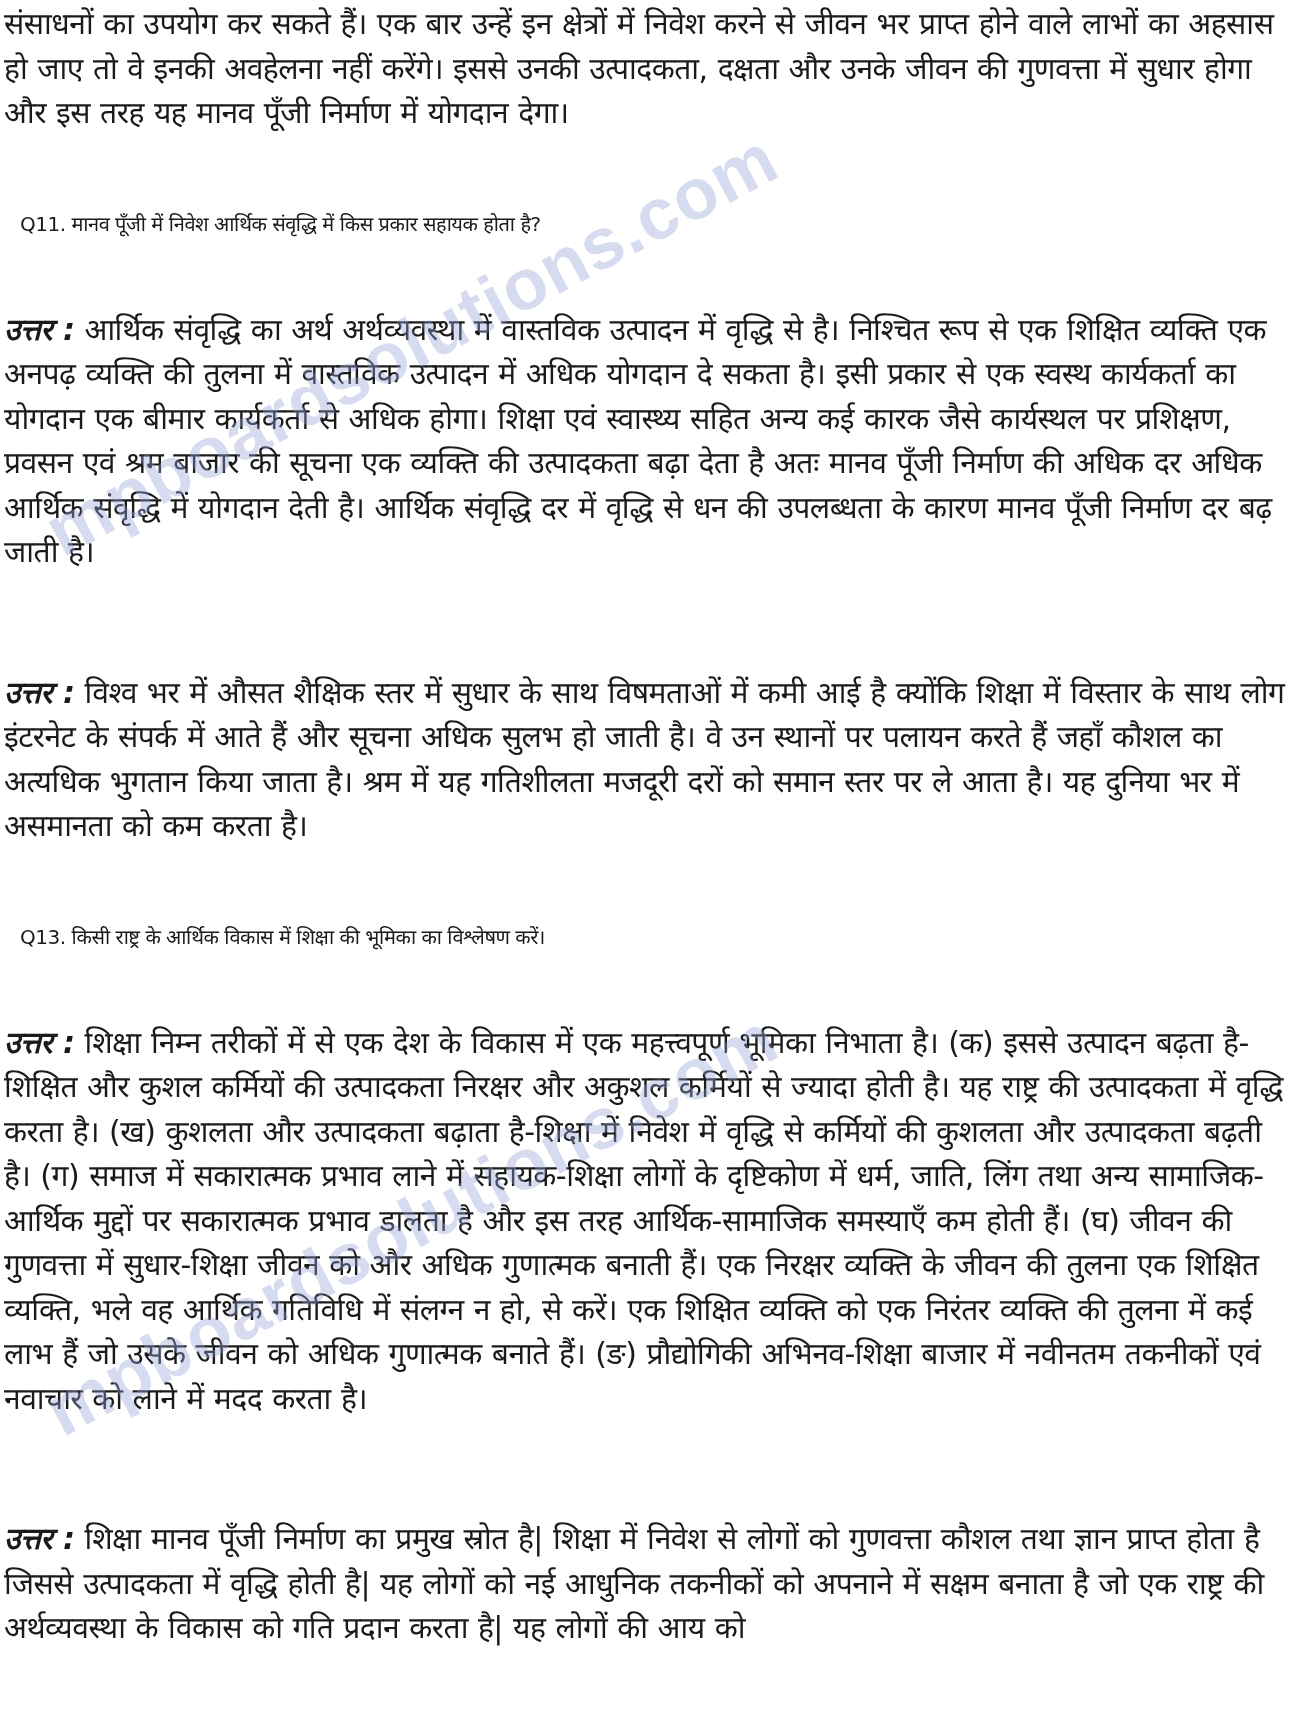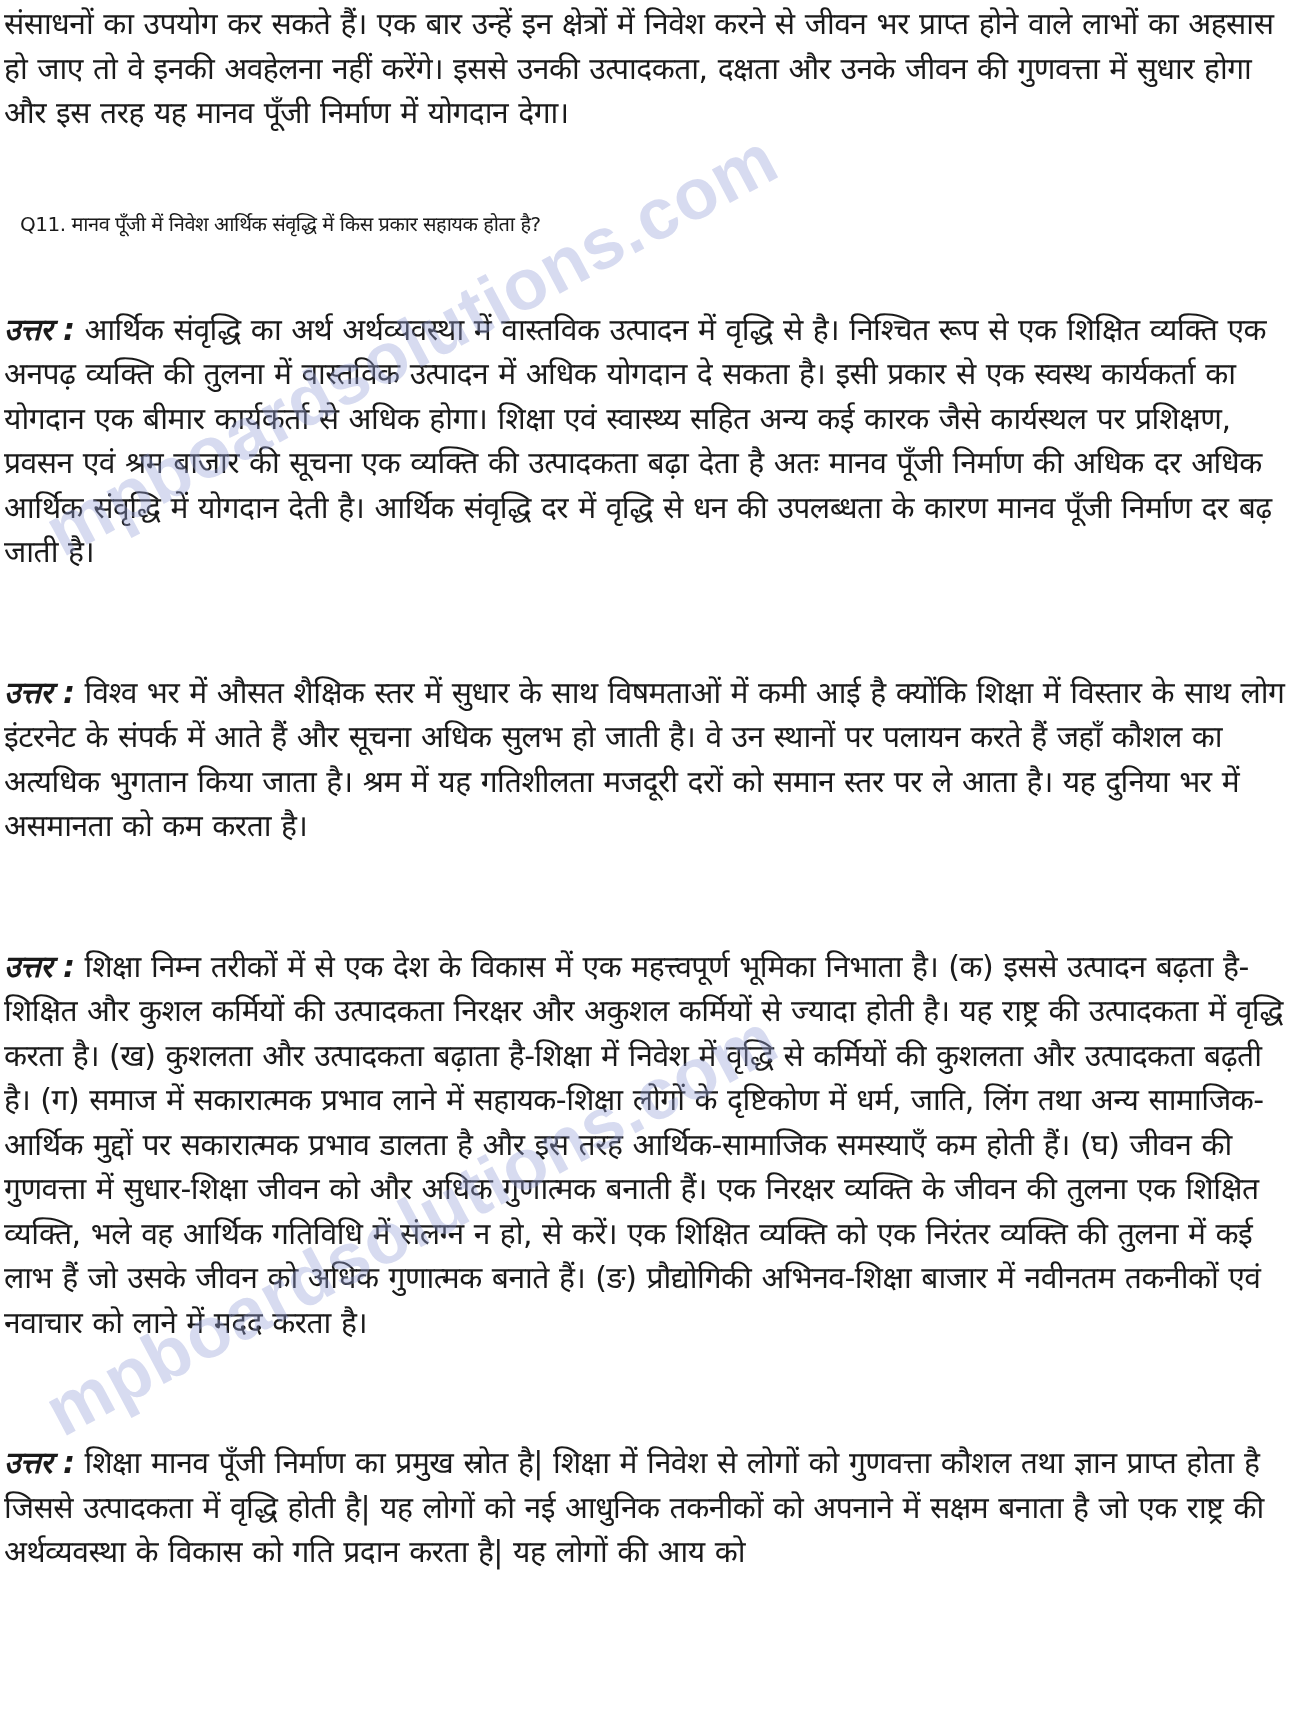--- a/index.html
+++ b/index.html
@@ -73,20 +73,21 @@
   <div class="gap-q"></div>
 
   <section>
     <div class="gap-a"></div>
     <p class="para"><span class="ans-label">उत्तर :</span> <span>विश्व भर में औसत शैक्षिक स्तर में सुधार के साथ विषमताओं में कमी आई है क्योंकि शिक्षा में विस्तार के साथ लोग इंटरनेट के संपर्क में आते हैं और सूचना अधिक सुलभ हो जाती है। वे उन स्थानों पर पलायन करते हैं जहाँ कौशल का अत्यधिक भुगतान किया जाता है। श्रम में यह गतिशीलता मजदूरी दरों को समान स्तर पर ले आता है। यह दुनिया भर में असमानता को कम करता है।</span></p>
   </section>
 
   <div class="gap-q"></div>
 
   <section>
+    <p class="question">Q13. किसी राष्ट्र के आर्थिक विकास में शिक्षा की भूमिका का विश्लेषण करें।</p>
     <div class="gap-a"></div>
     <p class="para"><span class="ans-label">उत्तर :</span> <span>शिक्षा निम्न तरीकों में से एक देश के विकास में एक महत्त्वपूर्ण भूमिका निभाता है। (क) इससे उत्पादन बढ़ता है-शिक्षित और कुशल कर्मियों की उत्पादकता निरक्षर और अकुशल कर्मियों से ज्यादा होती है। यह राष्ट्र की उत्पादकता में वृद्धि करता है। (ख) कुशलता और उत्पादकता बढ़ाता है-शिक्षा में निवेश में वृद्धि से कर्मियों की कुशलता और उत्पादकता बढ़ती है। (ग) समाज में सकारात्मक प्रभाव लाने में सहायक-शिक्षा लोगों के दृष्टिकोण में धर्म, जाति, लिंग तथा अन्य सामाजिक-आर्थिक मुद्दों पर सकारात्मक प्रभाव डालता है और इस तरह आर्थिक-सामाजिक समस्याएँ कम होती हैं। (घ) जीवन की गुणवत्ता में सुधार-शिक्षा जीवन को और अधिक गुणात्मक बनाती हैं। एक निरक्षर व्यक्ति के जीवन की तुलना एक शिक्षित व्यक्ति, भले वह आर्थिक गतिविधि में संलग्न न हो, से करें। एक शिक्षित व्यक्ति को एक निरंतर व्यक्ति की तुलना में कई लाभ हैं जो उसके जीवन को अधिक गुणात्मक बनाते हैं। (ङ) प्रौद्योगिकी अभिनव-शिक्षा बाजार में नवीनतम तकनीकों एवं नवाचार को लाने में मदद करता है।</span></p>
   </section>
 
   <div class="gap-q"></div>
 
   <section>
     <div class="gap-a"></div>
     <p class="para"><span class="ans-label">उत्तर :</span> <span>शिक्षा मानव पूँजी निर्माण का प्रमुख स्रोत है| शिक्षा में निवेश से लोगों को गुणवत्ता कौशल तथा ज्ञान प्राप्त होता है जिससे उत्पादकता में वृद्धि होती है| यह लोगों को नई आधुनिक तकनीकों को अपनाने में सक्षम बनाता है जो एक राष्ट्र की अर्थव्यवस्था के विकास को गति प्रदान करता है| यह लोगों की आय को</span></p>
   </section>

